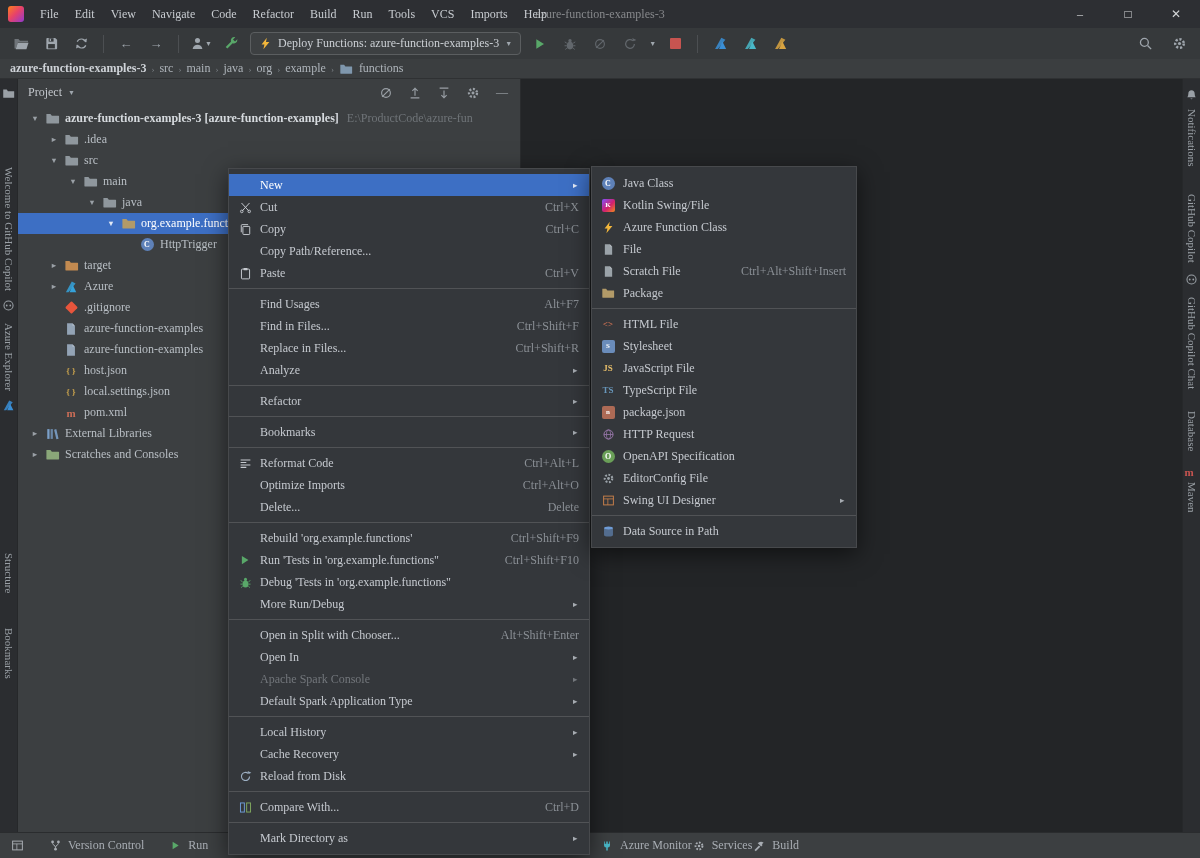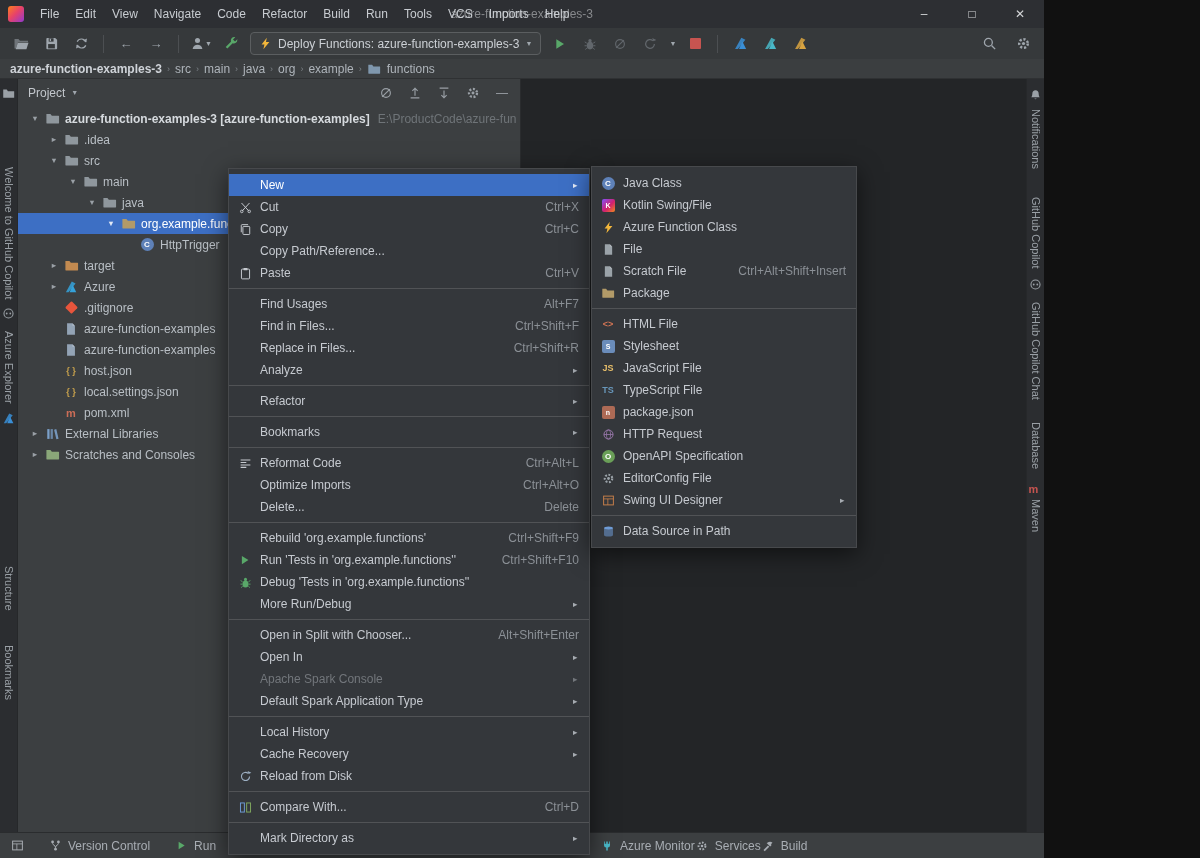--- a/index.html
+++ b/index.html
@@ -1,20 +1,20 @@
 <!DOCTYPE html>
 <html style="--accent: #3d6fc4; --panel-bg: #3c3f41; --editor-bg: #232527; --menu-bg: #34373b; --titlebar-bg: #2d2f33; --toolbar-bg: #36393b; --strip-bg: #2b2d30; --run-green: #59a869; --stop-red: #c75450; --function-yellow: #f2b63b; --azure-blue: #35a2da;"><head>
 <meta charset="utf-8">
 <style>
   * { margin:0; padding:0; box-sizing:border-box; }
   html,body { background:#111; }
   .app {
-    position:relative; width:1044px; height:858px; overflow:hidden;
+    position:relative; width:1200px; height:858px; overflow:hidden;
     background:var(--editor-bg,#232527);
-    font-family:Liberation Sans, sans-serif; font-size:12px; color:#bcc2c8;
+    font-family:Liberation Serif, serif; font-size:12px; color:#bcc2c8;
     -webkit-user-select:none; user-select:none;padding-left:12px;
   }
   svg { display:block; }
 
   
   .titlebar { position:absolute; top:0; left:0; right:0; height:28px;
     background:var(--titlebar-bg,#2d2f33); display:flex; align-items:center; padding-left:8px; z-index:6; }
   .logo { width:16px; height:16px; border-radius:3px; flex:none;
     background:linear-gradient(135deg,#fc801d,#e7426a 48%,#9039d0); margin-right:8px; }
   .menu-btn { padding:5px 8px; color:#c8ccd1; position:relative; z-index:2; cursor:default; }
@@ -67,21 +67,21 @@
   .t-path { color:#6f7478; margin-left:8px; }
   .i0{padding-left:8px}.i1{padding-left:27px}.i2{padding-left:46px}.i3{padding-left:65px}.i4{padding-left:84px}.i5{padding-left:103px}
 
   
   .editor { position:absolute; top:79px; bottom:26px; left:521px; right:18px; background:var(--editor-bg,#232527); z-index:1; }
 
   
   .status { position:absolute; bottom:0; left:0; right:0; height:26px; background:#3c3f41;
     border-top:1px solid #2a2c2e; display:flex; align-items:center; padding:0 10px; gap:24px;
     color:#a8adb3; z-index:5; }
-  .sitem { display:flex; align-items:flex-start; gap:6px; }
+  .sitem { display:flex; align-items:center; gap:6px; }
   .sic2 { width:14px; height:14px; display:flex; align-items:center; justify-content:center; }
   .status-center { position:absolute; left:600px; top:0; bottom:0; display:flex; align-items:center; }
 
   
   .popup { position:absolute; background:var(--menu-bg,#34373b); border:1px solid #47494c;
     box-shadow:0 6px 22px rgba(0,0,0,.55); padding:5px 0; z-index:10; color:#c6cad0; }
   .ctx { left:228px; top:168px; width:362px; }
   .sub { left:591px; top:166px; width:266px; }
   .mi { height:22px; display:flex; align-items:center; gap:7px; padding:0 10px 0 8px; }
   .mic { width:16px; height:16px; display:flex; align-items:center; justify-content:center; flex:none; }

